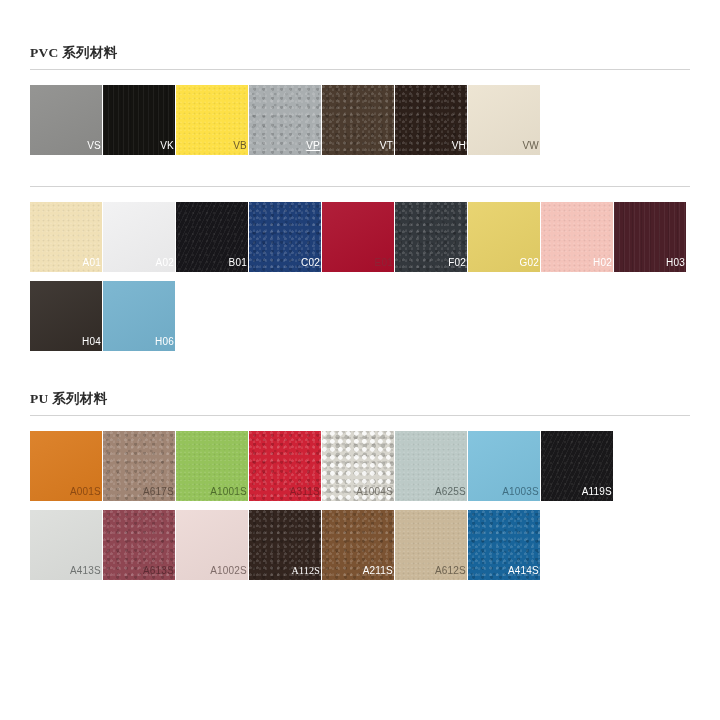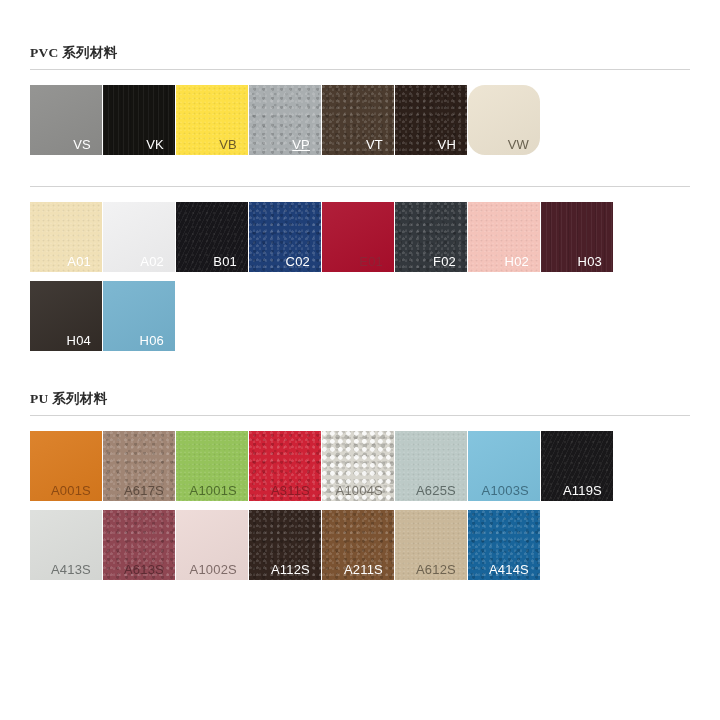--- a/index.html
+++ b/index.html
@@ -56,23 +56,23 @@
     overflow: hidden;
     flex: 0 0 auto;
   }
   .swatch .texture {
     position: absolute;
     inset: 0;
     pointer-events: none;
   }
   .swatch-label {
     position: absolute;
-    right: 11px;
+    right: 1px;
     bottom: 4px;
-    font-size: 13px;
+    font-size: 10px;
     font-family: "Liberation Sans", sans-serif;
     letter-spacing: 0.2px;
     line-height: 1;
     white-space: nowrap;
     z-index: 3;
   }
   .gap-pvc { height: 22px; }
   .gap-sections { height: 30px; }
   .top-pad { height: 44px; }
 </style>
@@ -107,21 +107,21 @@
             <div class="swatch-label" style="color: rgb(255, 255, 255); text-decoration: underline;">VP</div>
           </div>
           <div class="swatch" style="background: rgb(76, 60, 47);">
             <div class="texture" style="background-image:radial-gradient(circle at 20% 25%, rgba(255,255,255,.14) 0 1.2px, transparent 1.6px),radial-gradient(circle at 62% 48%, rgba(0,0,0,.16) 0 1.3px, transparent 1.7px),radial-gradient(circle at 85% 78%, rgba(255,255,255,.10) 0 1.1px, transparent 1.5px),radial-gradient(circle at 38% 82%, rgba(0,0,0,.12) 0 1.2px, transparent 1.6px);background-size:7px 7px, 9px 9px, 6px 6px, 11px 11px;"></div>
             <div class="swatch-label" style="color: rgb(255, 255, 255);">VT</div>
           </div>
           <div class="swatch" style="background: rgb(45, 32, 26);">
             <div class="texture" style="background-image:radial-gradient(circle at 20% 25%, rgba(255,255,255,.14) 0 1.2px, transparent 1.6px),radial-gradient(circle at 62% 48%, rgba(0,0,0,.16) 0 1.3px, transparent 1.7px),radial-gradient(circle at 85% 78%, rgba(255,255,255,.10) 0 1.1px, transparent 1.5px),radial-gradient(circle at 38% 82%, rgba(0,0,0,.12) 0 1.2px, transparent 1.6px);background-size:7px 7px, 9px 9px, 6px 6px, 11px 11px;"></div>
             <div class="swatch-label" style="color: rgb(255, 255, 255);">VH</div>
           </div>
-          <div class="swatch" style="background: rgb(236, 227, 208); border-radius: 17px;">
+          <div class="swatch" style="background: rgb(236, 227, 208);">
             <div class="texture" style="background-image: linear-gradient(150deg, rgba(255,255,255,.07), rgba(0,0,0,.045));"></div>
             <div class="swatch-label" style="color: rgb(106, 98, 80);">VW</div>
           </div>
         </div>
       </div>
   </div>
 
   <div class="gap-pvc"></div>
 
   <div class="section">
@@ -144,20 +144,24 @@
             <div class="texture" style="background-image:radial-gradient(circle at 20% 25%, rgba(255,255,255,.14) 0 1.2px, transparent 1.6px),radial-gradient(circle at 62% 48%, rgba(0,0,0,.16) 0 1.3px, transparent 1.7px),radial-gradient(circle at 85% 78%, rgba(255,255,255,.10) 0 1.1px, transparent 1.5px),radial-gradient(circle at 38% 82%, rgba(0,0,0,.12) 0 1.2px, transparent 1.6px);background-size:7px 7px, 9px 9px, 6px 6px, 11px 11px;"></div>
             <div class="swatch-label" style="color: rgb(255, 255, 255);">C02</div>
           </div>
           <div class="swatch" style="background: rgb(171, 14, 43);">
             <div class="texture" style="background-image: linear-gradient(150deg, rgba(255,255,255,.07), rgba(0,0,0,.045));"></div>
             <div class="swatch-label" style="color: rgb(141, 36, 54);">E01</div>
           </div>
           <div class="swatch" style="background: rgb(51, 56, 61);">
             <div class="texture" style="background-image:radial-gradient(circle at 20% 25%, rgba(255,255,255,.14) 0 1.2px, transparent 1.6px),radial-gradient(circle at 62% 48%, rgba(0,0,0,.16) 0 1.3px, transparent 1.7px),radial-gradient(circle at 85% 78%, rgba(255,255,255,.10) 0 1.1px, transparent 1.5px),radial-gradient(circle at 38% 82%, rgba(0,0,0,.12) 0 1.2px, transparent 1.6px);background-size:7px 7px, 9px 9px, 6px 6px, 11px 11px;"></div>
             <div class="swatch-label" style="color: rgb(255, 255, 255);">F02</div>
+          </div>
+          <div class="swatch" style="background: rgb(231, 209, 103);">
+            <div class="texture" style="background-image: linear-gradient(150deg, rgba(255,255,255,.07), rgba(0,0,0,.045));"></div>
+            <div class="swatch-label" style="color: rgb(255, 255, 255);">G02</div>
           </div>
           <div class="swatch" style="background: rgb(244, 195, 186);">
             <div class="texture" style="background-image:radial-gradient(circle at 25% 35%, rgba(255,255,255,.10) 0 .8px, transparent 1.1px),radial-gradient(circle at 70% 70%, rgba(0,0,0,.07) 0 .8px, transparent 1.1px);background-size:4px 4px, 5px 5px;"></div>
             <div class="swatch-label" style="color: rgb(255, 255, 255);">H02</div>
           </div>
           <div class="swatch" style="background: rgb(75, 31, 40);">
             <div class="texture" style="background-image:repeating-linear-gradient(90deg, rgba(255,255,255,.055) 0 1px, transparent 1px 5px),repeating-linear-gradient(90deg, rgba(0,0,0,.09) 0 1px, transparent 1px 9px);"></div>
             <div class="swatch-label" style="color: rgb(255, 255, 255);">H03</div>
           </div>
         </div>
@@ -224,21 +228,21 @@
           <div class="swatch" style="background: rgb(143, 70, 82);">
             <div class="texture" style="background-image:radial-gradient(circle at 20% 25%, rgba(255,255,255,.14) 0 1.2px, transparent 1.6px),radial-gradient(circle at 62% 48%, rgba(0,0,0,.16) 0 1.3px, transparent 1.7px),radial-gradient(circle at 85% 78%, rgba(255,255,255,.10) 0 1.1px, transparent 1.5px),radial-gradient(circle at 38% 82%, rgba(0,0,0,.12) 0 1.2px, transparent 1.6px);background-size:7px 7px, 9px 9px, 6px 6px, 11px 11px;"></div>
             <div class="swatch-label" style="color: rgb(93, 43, 51);">A613S</div>
           </div>
           <div class="swatch" style="background: rgb(237, 217, 214);">
             <div class="texture" style="background-image: linear-gradient(150deg, rgba(255,255,255,.07), rgba(0,0,0,.045));"></div>
             <div class="swatch-label" style="color: rgb(126, 107, 104);">A1002S</div>
           </div>
           <div class="swatch" style="background: rgb(51, 37, 31);">
             <div class="texture" style="background-image:radial-gradient(circle at 20% 25%, rgba(255,255,255,.14) 0 1.2px, transparent 1.6px),radial-gradient(circle at 62% 48%, rgba(0,0,0,.16) 0 1.3px, transparent 1.7px),radial-gradient(circle at 85% 78%, rgba(255,255,255,.10) 0 1.1px, transparent 1.5px),radial-gradient(circle at 38% 82%, rgba(0,0,0,.12) 0 1.2px, transparent 1.6px);background-size:7px 7px, 9px 9px, 6px 6px, 11px 11px;"></div>
-            <div class="swatch-label" style="color: rgb(255, 255, 255);">A112S</div>
+            <div class="swatch-label" style="color: rgb(255, 255, 255); font-family: Liberation Serif, serif;">A112S</div>
           </div>
           <div class="swatch" style="background: rgb(123, 83, 50);">
             <div class="texture" style="background-image:radial-gradient(circle at 20% 25%, rgba(255,255,255,.14) 0 1.2px, transparent 1.6px),radial-gradient(circle at 62% 48%, rgba(0,0,0,.16) 0 1.3px, transparent 1.7px),radial-gradient(circle at 85% 78%, rgba(255,255,255,.10) 0 1.1px, transparent 1.5px),radial-gradient(circle at 38% 82%, rgba(0,0,0,.12) 0 1.2px, transparent 1.6px);background-size:7px 7px, 9px 9px, 6px 6px, 11px 11px;"></div>
             <div class="swatch-label" style="color: rgb(255, 255, 255);">A211S</div>
           </div>
           <div class="swatch" style="background: rgb(202, 184, 154);">
             <div class="texture" style="background-image:radial-gradient(circle at 25% 35%, rgba(255,255,255,.10) 0 .8px, transparent 1.1px),radial-gradient(circle at 70% 70%, rgba(0,0,0,.07) 0 .8px, transparent 1.1px);background-size:4px 4px, 5px 5px;"></div>
             <div class="swatch-label" style="color: rgb(110, 99, 80);">A612S</div>
           </div>
           <div class="swatch" style="background: rgb(24, 100, 154);">

